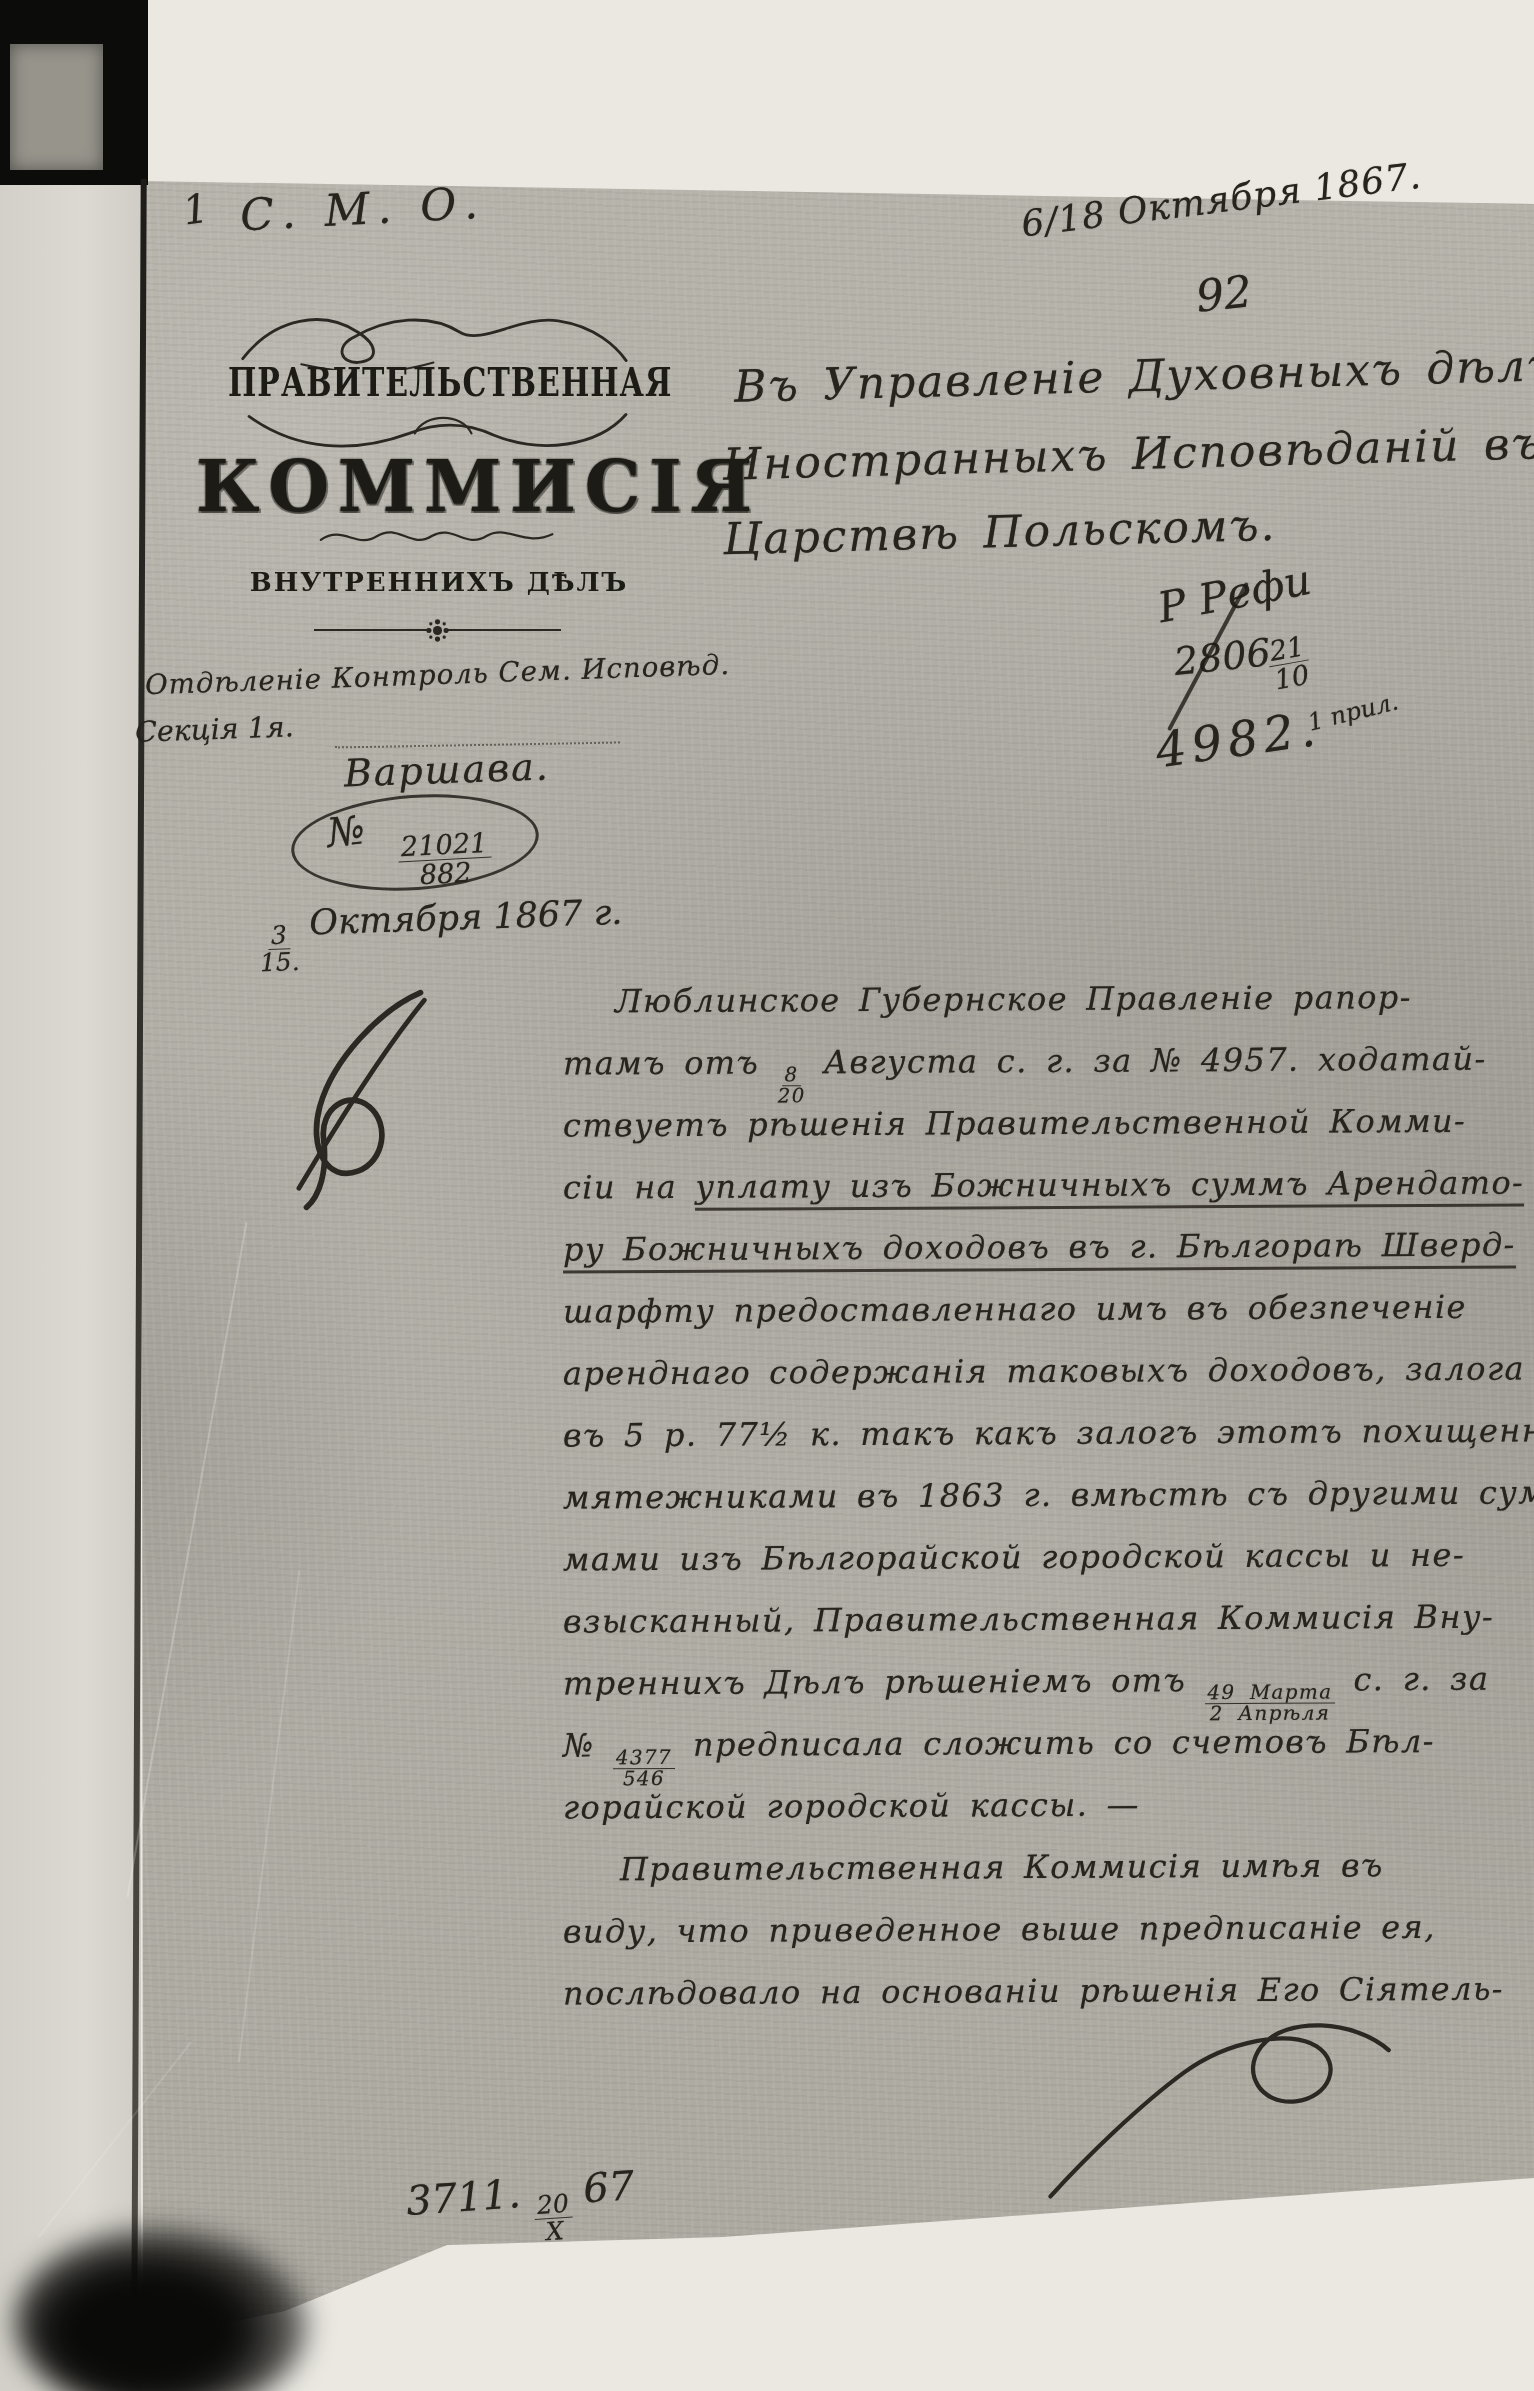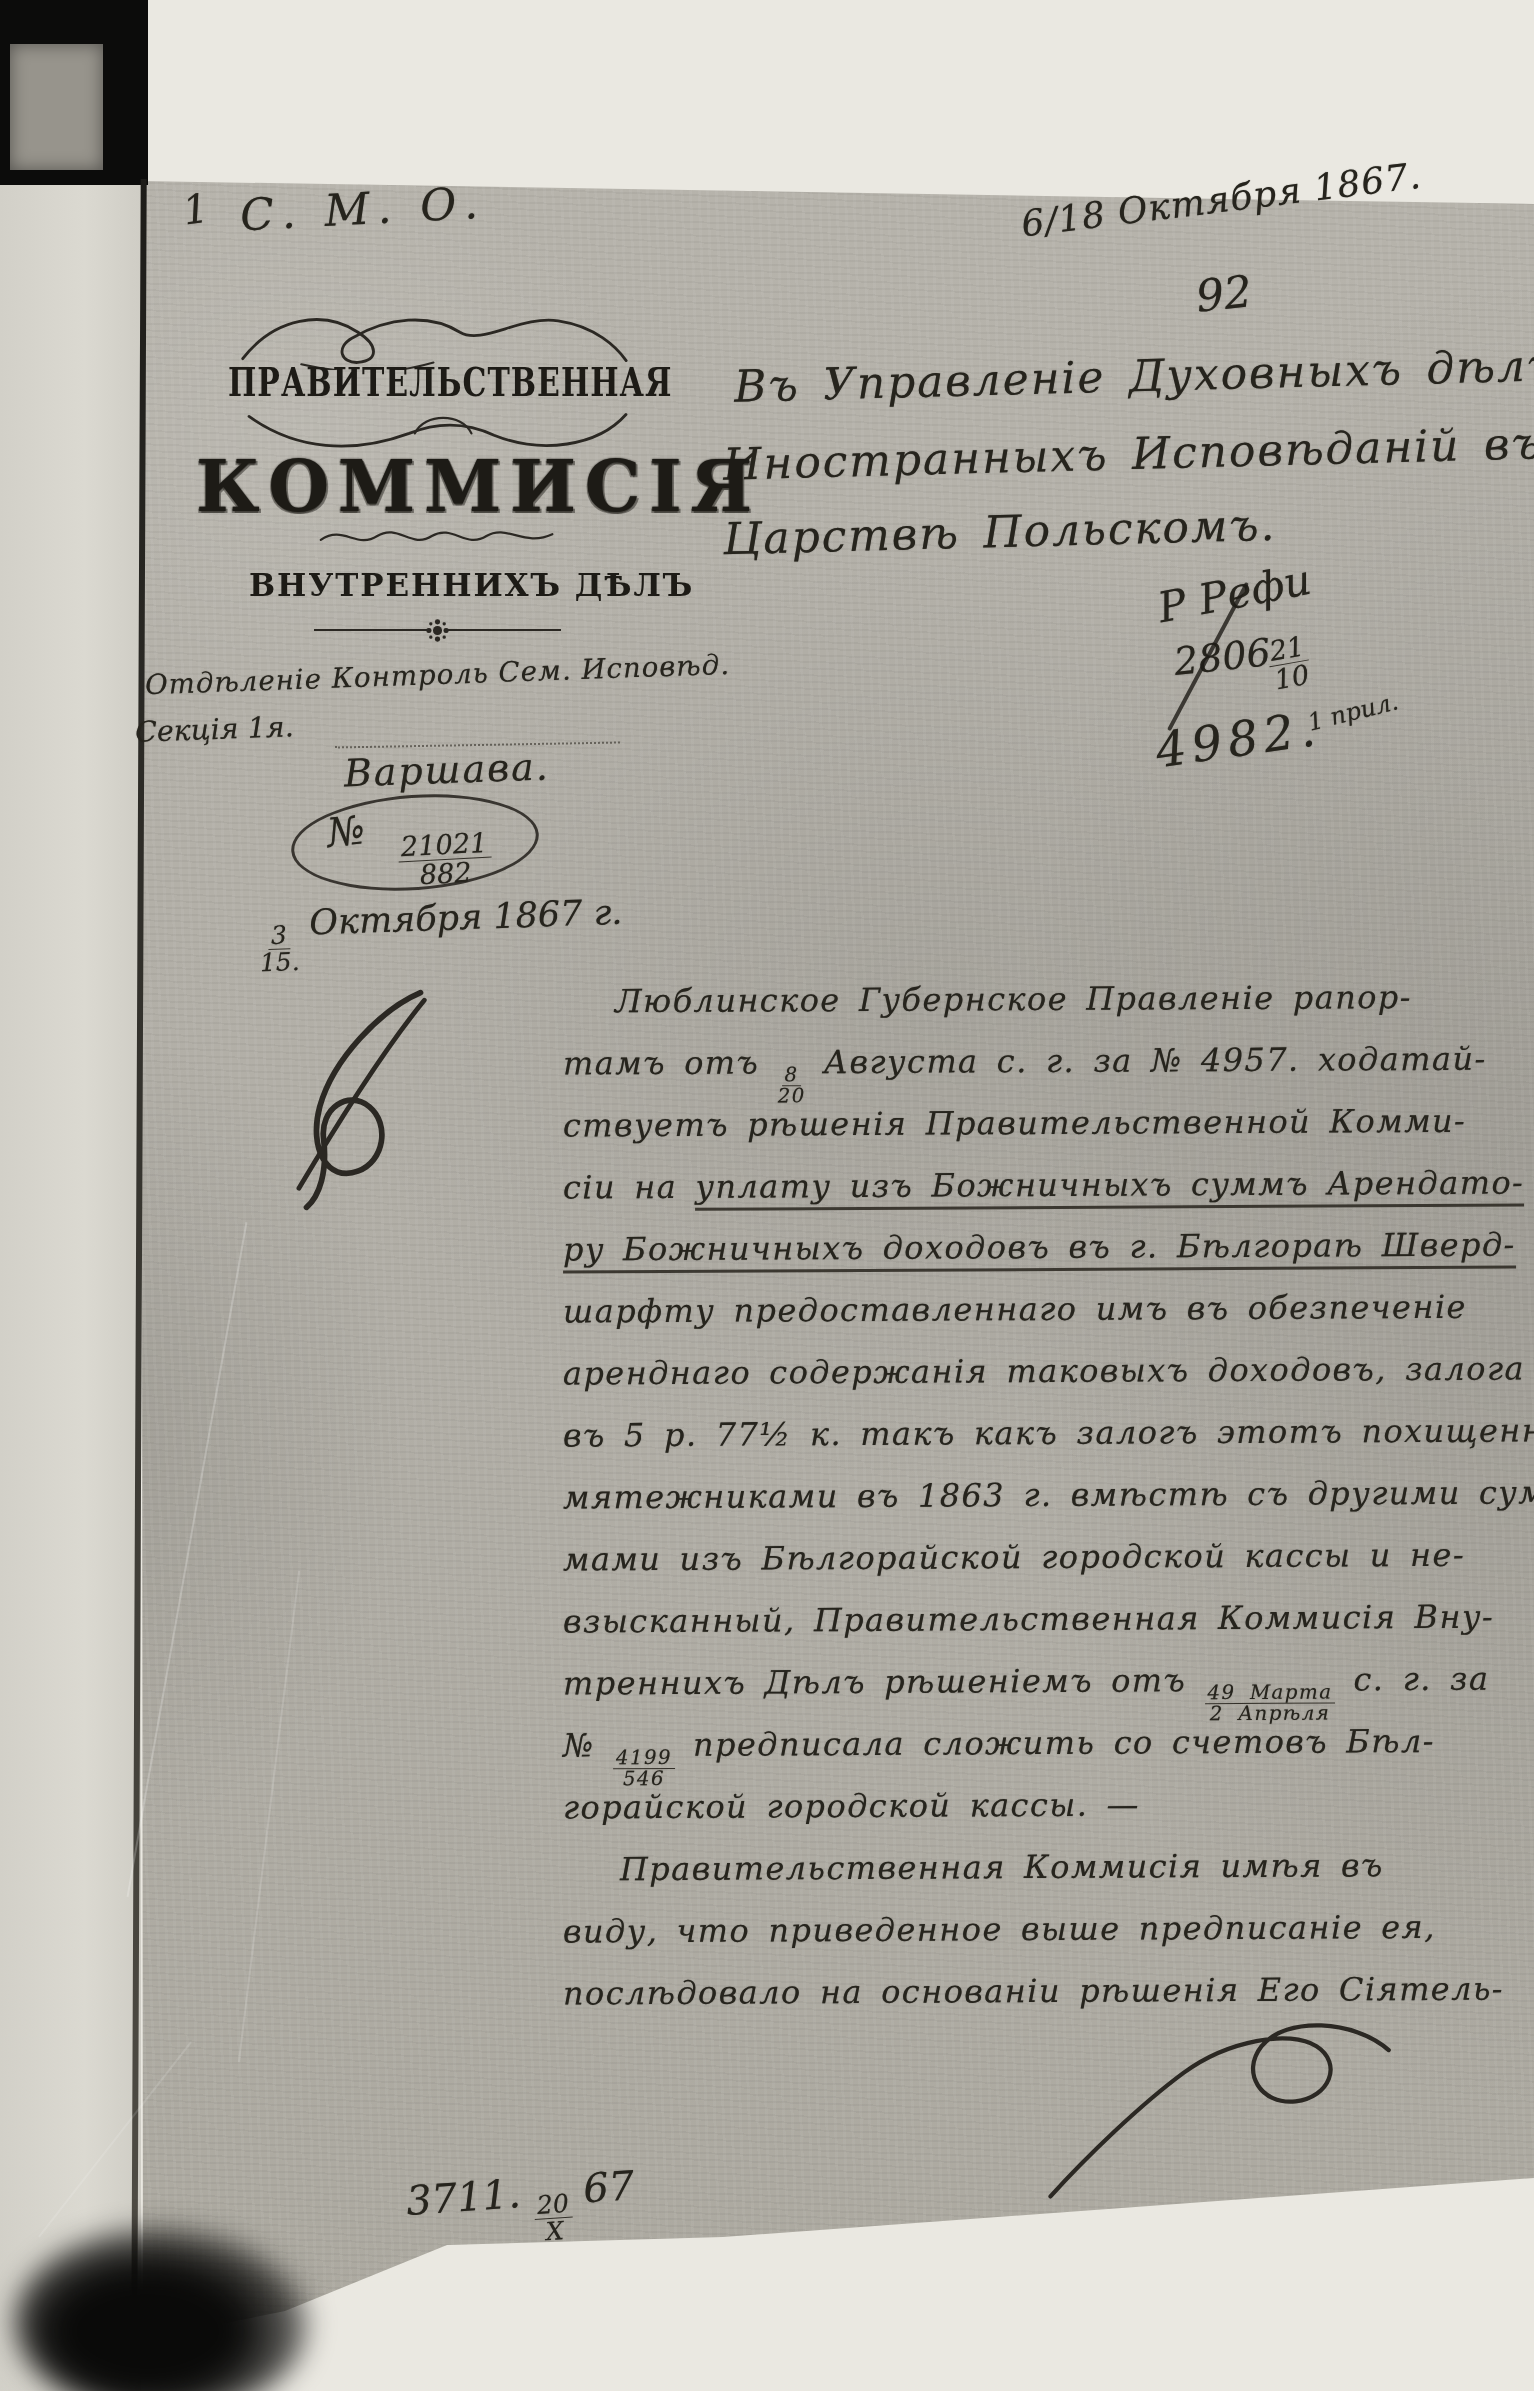--- a/index.html
+++ b/index.html
@@ -57,21 +57,21 @@
     background:rgba(30,28,22,.8);border-radius:1.9px;transform:rotate(28deg);}
   #docket{position:absolute;left:1155px;top:711px;font-size:48px;letter-spacing:5.7px;transform:rotate(-8deg);}
   #docket-note{position:absolute;left:1307px;top:698px;font-size:24px;transform:rotate(-14deg);}
   
   .lh-orn{position:absolute;pointer-events:none;}
   #lh1{position:absolute;left:228px;top:365px;width:409px;text-align:center;font-size:30px;font-weight:bold;
     letter-spacing:1px;transform:scaleY(1.28);}
   #lh2{position:absolute;left:196px;top:445px;width:476px;text-align:center;font-size:70px;font-weight:bold;
     letter-spacing:8.6px;transform:scaleY(1.02);
     text-shadow:0 0 1.9px #1d1b16,1.9px 1.9px 0 rgba(29,27,22,.45),-1px 1px 0 rgba(29,27,22,.4);}
-  #lh3{position:absolute;left:249px;top:567px;width:380px;text-align:center;font-size:31px;font-weight:bold;letter-spacing:1.9px;}
+  #lh3{position:absolute;left:249px;top:567px;width:380px;text-align:center;font-size:26px;font-weight:bold;letter-spacing:1.9px;}
   .rosette{position:absolute;left:314px;top:626px;width:247px;display:flex;align-items:center;justify-content:center;}
   .rline{flex:1;height:0;border-top:2.9px solid #2a2722;}
   .rflower{width:8.6px;height:8.6px;margin:0 5.7px;border-radius:50%;background:#2a2722;
     box-shadow:0 -8.6px 0 -1.9px #2a2722,0 8.6px 0 -1.9px #2a2722,-8.6px 0 0 -1.9px #2a2722,8.6px 0 0 -1.9px #2a2722,
     -6.7px -6.7px 0 -2.9px #2a2722,6.7px -6.7px 0 -2.9px #2a2722,-6.7px 6.7px 0 -2.9px #2a2722,6.7px 6.7px 0 -2.9px #2a2722;}
   #dept1{position:absolute;left:145px;top:658px;font-size:27.6px;letter-spacing:1px;transform:rotate(-2deg);}
   #dept2{position:absolute;left:135px;top:713px;font-size:28.5px;transform:rotate(-2deg);}
   #dotted{position:absolute;left:335px;top:744px;width:285px;border-bottom:2.9px dotted rgba(40,37,30,.55);transform:rotate(-1deg);}
   #city{position:absolute;left:344px;top:748px;font-size:38px;letter-spacing:1.9px;transform:rotate(-2deg);}
   #num-ellipse{position:absolute;left:291px;top:795px;width:242px;height:89px;
@@ -190,21 +190,21 @@
       <div class="hw-line"><span>аренднаго содержанія таковыхъ доходовъ, залога</span></div>
       <div class="hw-line"><span>въ 5 р. 77½ к. такъ какъ залогъ этотъ похищенный</span></div>
       <div class="hw-line"><span>мятежниками въ 1863 г. вмѣстѣ съ другими сум-</span></div>
       <div class="hw-line"><span>мами изъ Бѣлгорайской городской кассы и не-</span></div>
       <div class="hw-line"><span>взысканный, Правительственная Коммисія Вну-</span></div>
       <div class="hw-line"><span>треннихъ Дѣлъ рѣшеніемъ отъ </span><span class="frac">
           <span class="ftop">49 Марта</span>
           <span class="fbot">2 Апрѣля</span>
         </span><span> с. г. за</span></div>
       <div class="hw-line"><span>№ </span><span class="frac">
-          <span class="ftop">4199</span>
+          <span class="ftop">4377</span>
           <span class="fbot">546</span>
         </span><span> предписала сложить со счетовъ Бѣл-</span></div>
       <div class="hw-line"><span>горайской городской кассы. —</span></div>
       <div class="hw-line" style="padding-left: 57px;"><span>Правительственная Коммисія имѣя въ</span></div>
       <div class="hw-line"><span>виду, что приведенное выше предписаніе ея,</span></div>
       <div class="hw-line"><span>послѣдовало на основаніи рѣшенія Его Сіятель-</span></div>
     </div>
 
   <svg id="flourish-end" class="lh-orn" width="361" height="190" viewBox="0 0 380 200">
     <path d="M366,38 C330,6 258,2 232,34 C210,62 232,96 268,92 C304,88 318,52 290,34 C262,16 196,28 150,62 C104,96 48,150 10,192" stroke-width="4.5"></path>

